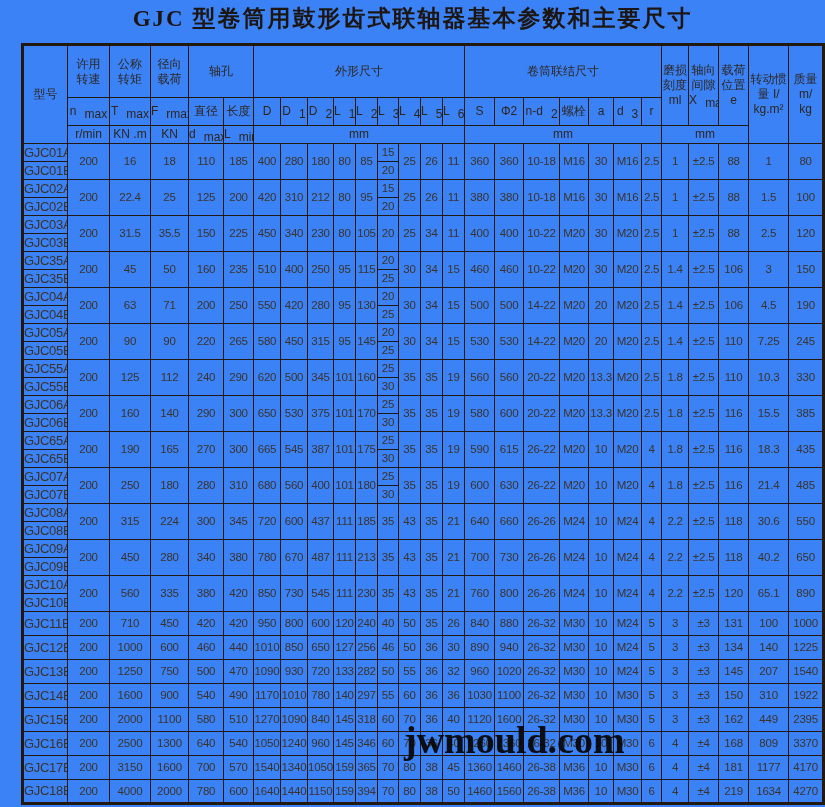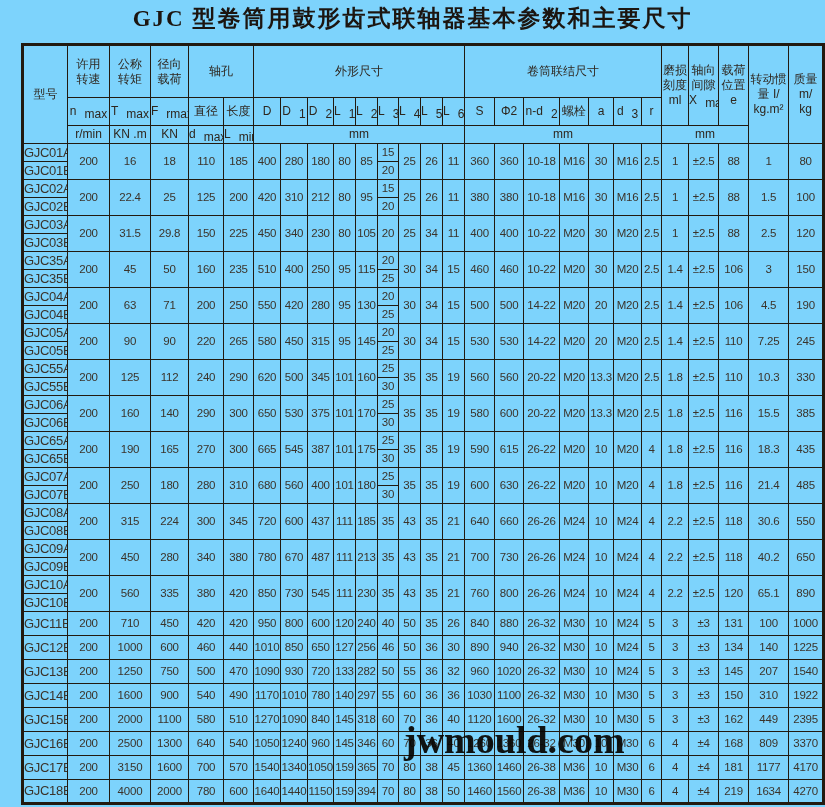--- a/index.html
+++ b/index.html
@@ -1,21 +1,21 @@
 <!DOCTYPE html>
 <html><head>
 <meta charset="utf-8">
 <style>
   html,body{margin:0;padding:0;}
   body{
     width:825px;height:807px;background:#ffffff;
     font-family:"Liberation Sans","DejaVu Sans",sans-serif;
     color:#3b332a;overflow:hidden;
   }
-  .page{position:relative;width:825px;height:807px;background:#7dd3fc;}
+  .page{position:relative;width:825px;height:807px;background:#3b82f6;}
   .title{
     font-family:"Liberation Serif","DejaVu Serif",serif;
     font-size:23px;font-weight:700;color:#1c1510;
     text-align:center;letter-spacing:2px;
     padding-top:3px;margin:0 0 9px 0;
   }
   table.spec{
     border-collapse:collapse;table-layout:fixed;
     width:800px;margin-left:21px;
     border:3px solid #221a10;
@@ -191,21 +191,21 @@
           <td rowspan="2">100</td>
         </tr>
         <tr class="sub">
           <td class="model">GJC02B</td>
           <td>20</td>
         </tr>
         <tr class="sub">
           <td class="model">GJC03A</td>
           <td rowspan="2">200</td>
           <td rowspan="2">31.5</td>
-          <td rowspan="2">29.8</td>
+          <td rowspan="2">35.5</td>
           <td rowspan="2">150</td>
           <td rowspan="2">225</td>
           <td rowspan="2">450</td>
           <td rowspan="2">340</td>
           <td rowspan="2">230</td>
           <td rowspan="2">80</td>
           <td rowspan="2">105</td>
           <td rowspan="2">20</td>
           <td rowspan="2">25</td>
           <td rowspan="2">34</td>

